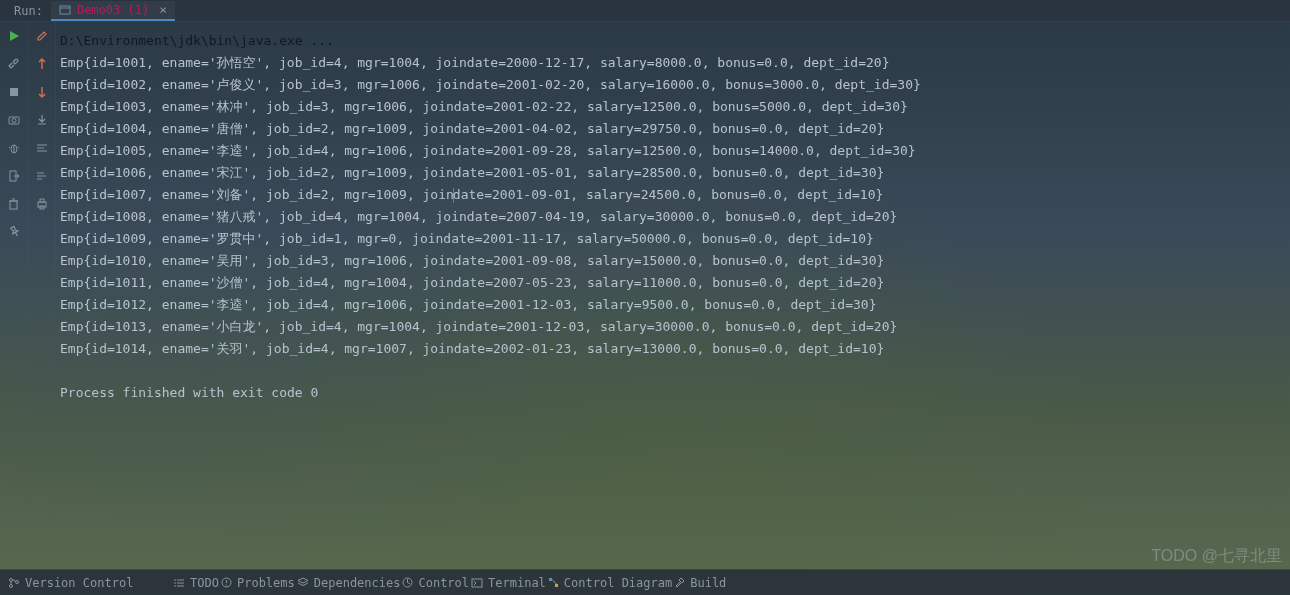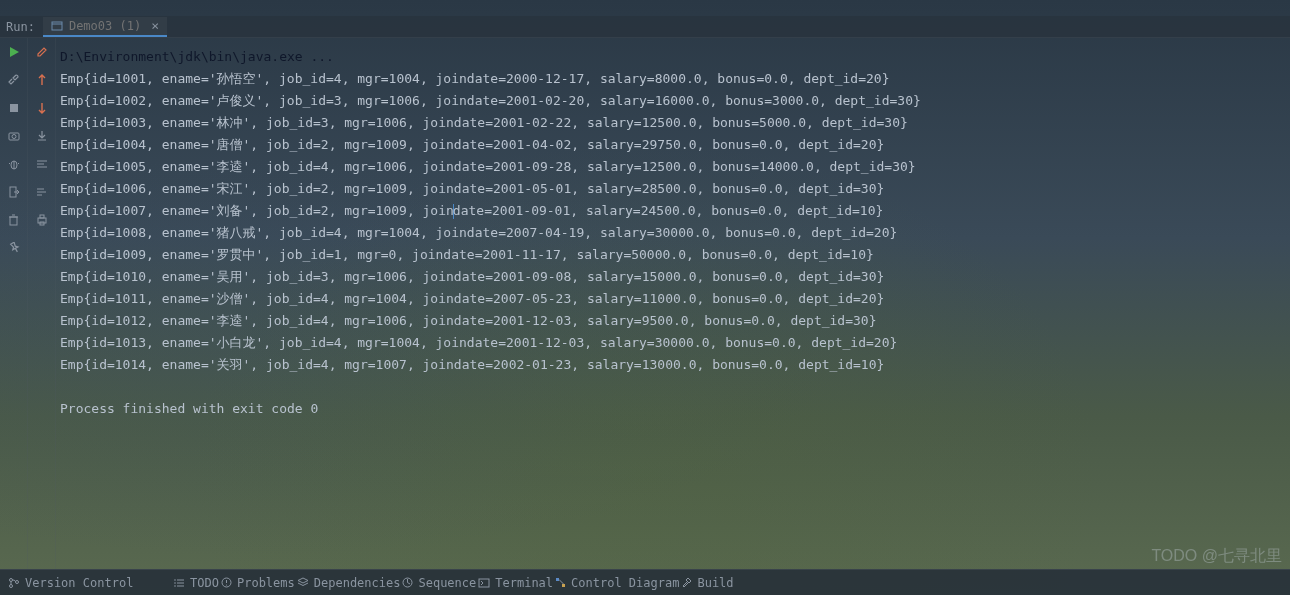--- a/index.html
+++ b/index.html
@@ -21,37 +21,36 @@
       background: radial-gradient(ellipse at 50% 80%, rgba(80,100,60,0.3) 0%, transparent 50%),
                   radial-gradient(ellipse at 20% 60%, rgba(60,80,100,0.2) 0%, transparent 40%);
       pointer-events: none;
     }
     .top-bar {
       display: flex;
       align-items: center;
       height: 22px;
       background: rgba(40,50,60,0.7);
       border-bottom: 1px solid rgba(80,90,100,0.3);
-      padding: 0 6px;
+      padding: 0 14px;
       gap: 8px;
       z-index: 2;
-      margin-top: 16px;
     }
     .run-label { color: #8a94a0; font-size: 12px; }
     .run-tab {
       display: flex;
       align-items: center;
       gap: 6px;
       background: rgba(60,70,80,0.5);
       padding: 2px 8px;
       height: 20px;
       border-bottom: 2px solid #4a88c7;
     }
     .run-tab-icon { color: #6a8aaa; font-size: 11px; }
-    .run-tab-label { color: #737373; font-size: 12px; }
+    .run-tab-label { color: #be185d; font-size: 12px; }
     .close-x { color: #8a94a0; margin-left: 4px; cursor: pointer; }
     .main-area {
       display: flex;
       flex: 1;
       overflow: hidden;
       z-index: 2;
     }
     .gutter-1, .gutter-2 {
       display: flex;
       flex-direction: column;
@@ -294,21 +293,21 @@
     </span>
     <span>Dependencies</span>
   </div>
   <div class="bottom-item">
     <span class="bottom-icon">
       <svg width="11" height="11" viewBox="0 0 11 11">
           <circle cx="5.5" cy="5.5" r="4.5" fill="none" stroke="#8a94a0"></circle>
           <path d="M5.5 2 L5.5 5.5 L8 7" fill="none" stroke="#8a94a0"></path>
         </svg>
     </span>
-    <span>Sequence</span>
+    <span>Control</span>
   </div>
   <div class="bottom-item">
     <span class="bottom-icon">
       <svg width="12" height="10" viewBox="0 0 12 10">
           <rect x="1" y="1" width="10" height="8" fill="none" stroke="#8a94a0"></rect>
           <path d="M3 3 L5 5 L3 7" fill="none" stroke="#8a94a0"></path>
         </svg>
     </span>
     <span>Terminal</span>
   </div>

